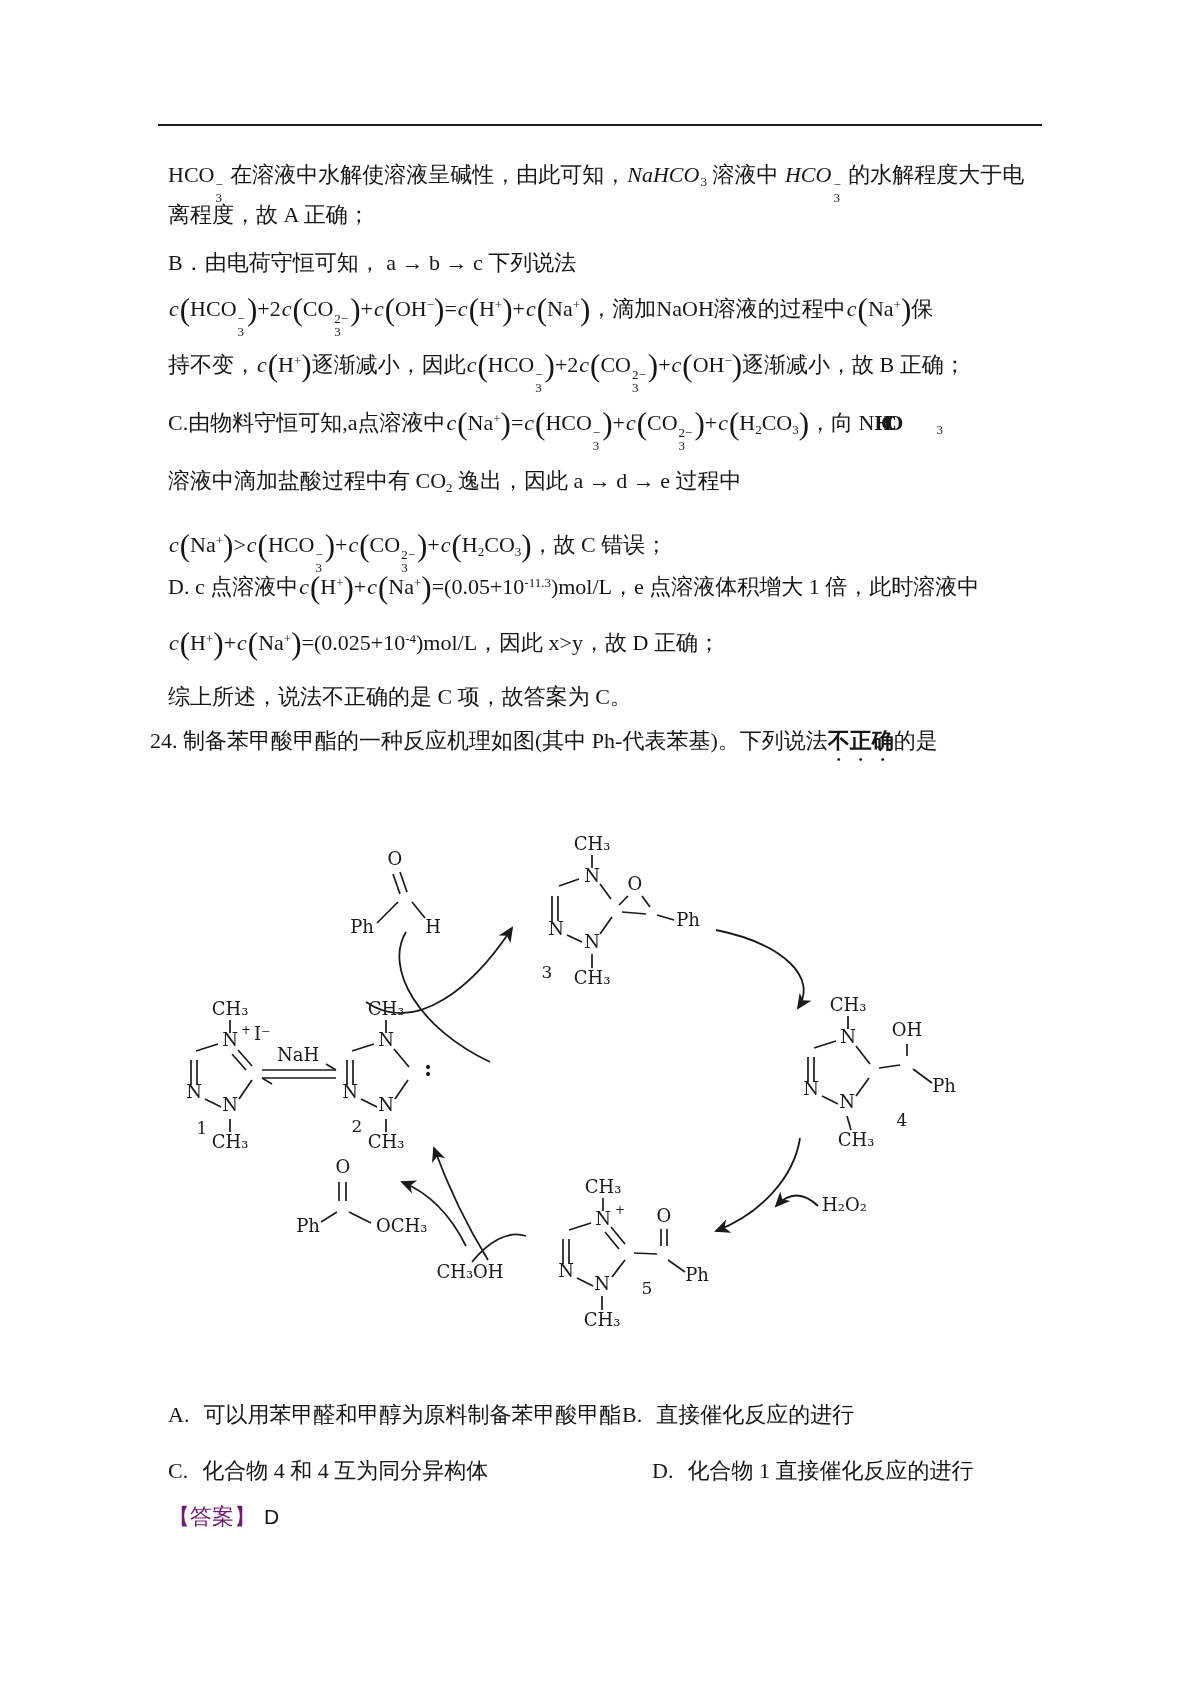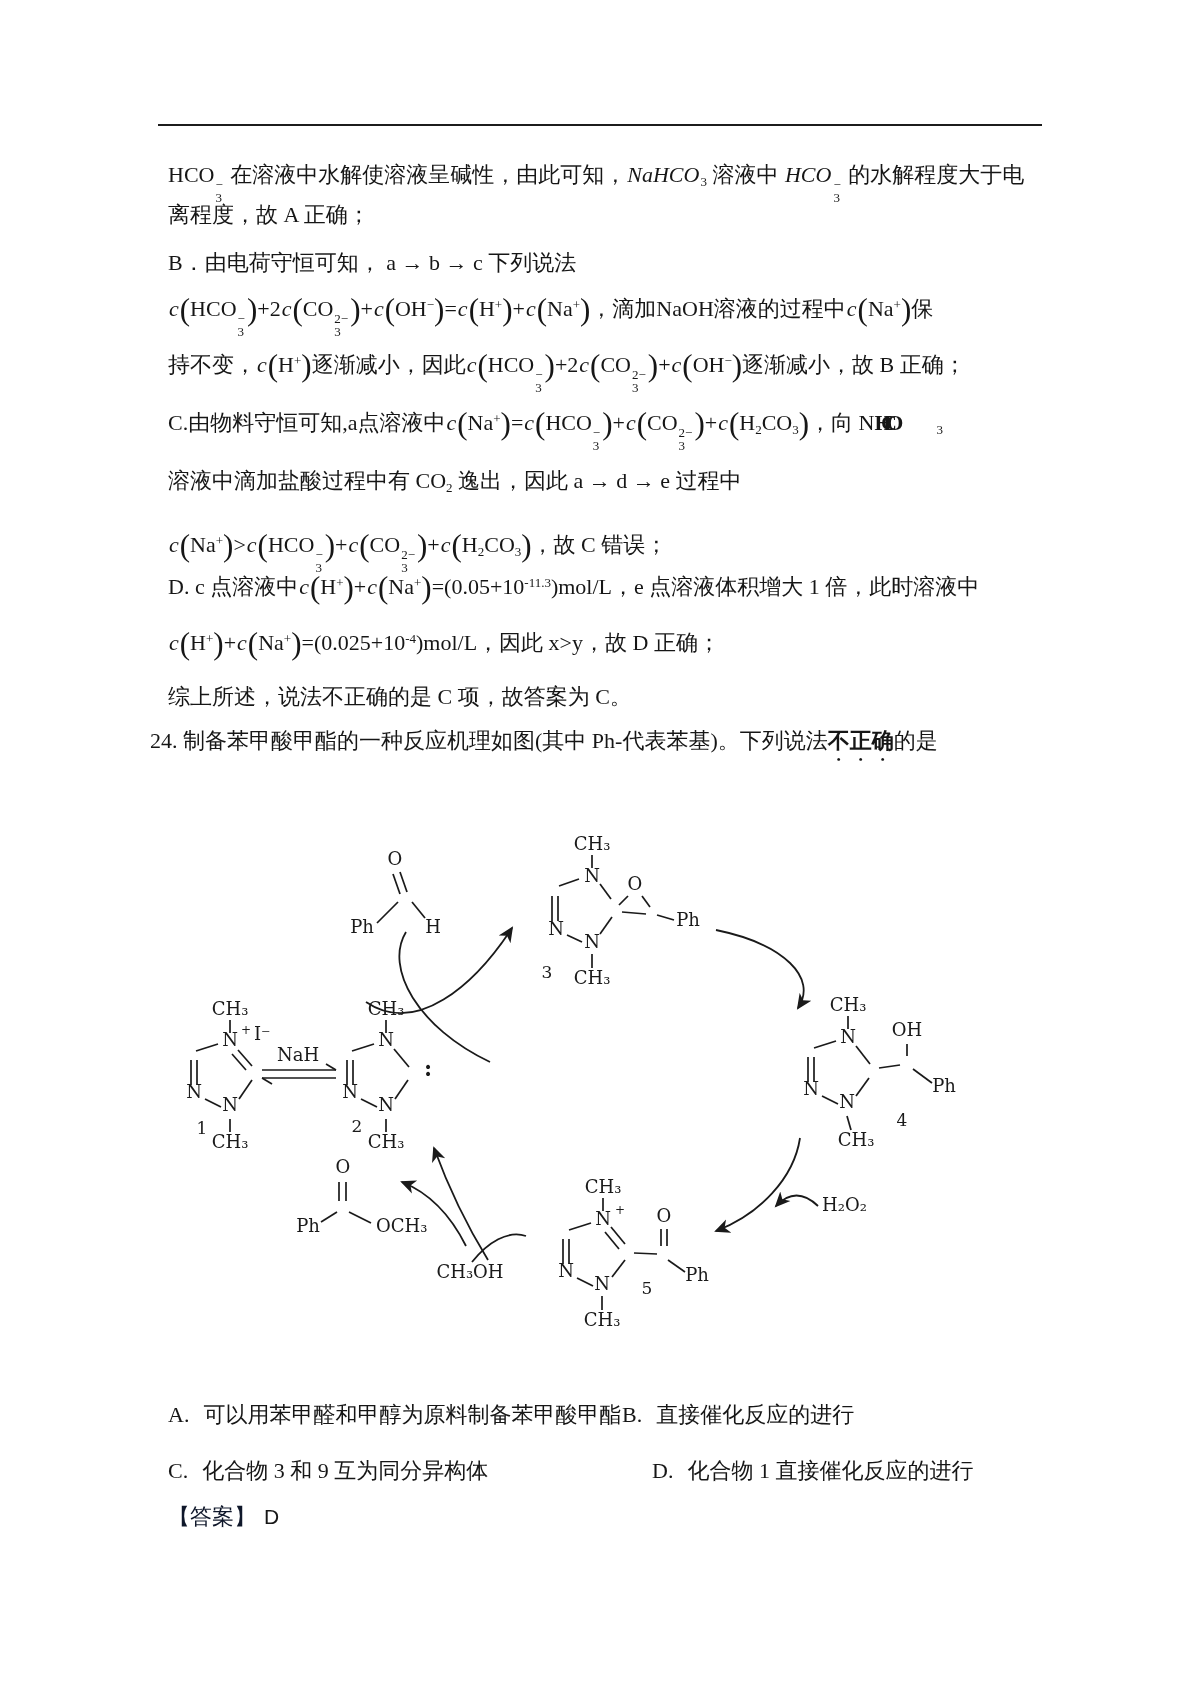--- a/index.html
+++ b/index.html
@@ -15,21 +15,21 @@
   sup{position:relative;top:-0.55em;vertical-align:baseline;}
   sub{position:relative;top:0.28em;vertical-align:baseline;}
   .ss{display:inline-flex;flex-direction:column;align-items:flex-start;font-size:13px;
       line-height:1;vertical-align:-0.5em;margin:0 2px 0 1px;}
   .ss span{display:block;height:13px;}
   .paren{font-size:31px;font-weight:400;line-height:0;vertical-align:-0.14em;}
   .sq{font-weight:700;letter-spacing:-0.48em;padding-right:0.48em;}
   .emph{-webkit-text-emphasis:filled dot;-webkit-text-emphasis-position:under right;
         text-emphasis:filled dot;text-emphasis-position:under right;font-weight:bold;}
   .opt-label{margin-right:14px;}
-  .ans-label{color:#0f172a;}
+  .ans-label{color:#701a75;}
   .ans-val{font-family:"Liberation Sans","DejaVu Sans",sans-serif;font-size:21px;margin-left:8px;}
   svg text{font-family:"DejaVu Serif","Liberation Serif",serif;font-size:18px;fill:#1a1a1a;}
   svg .small{font-size:12px;}
   svg .num{font-size:17px;}
   svg .colon{font-size:22px;font-weight:700;}
   svg line,svg path.bond,svg path.arrow{stroke:#1a1a1a;stroke-width:1.7;fill:none;}
   svg path.arrow{stroke-width:1.8;}
 </style>
 </head>
 <body>
@@ -240,21 +240,21 @@
   <text x="320" y="508" text-anchor="middle">CH₃OH</text>
 </svg>
 
 <div class="line" style="top:1400px;left:168px">
   <span class="opt-label">A.</span><span>可以用苯甲醛和甲醇为原料制备苯甲酸甲酯</span>
 </div>
 <div class="line" style="top:1400px;left:622px">
   <span class="opt-label">B.</span><span>直接催化反应的进行</span>
 </div>
 <div class="line" style="top:1456px;left:168px">
-  <span class="opt-label">C.</span><span>化合物 3 和 9 互为同分异构体</span>
+  <span class="opt-label">C.</span><span>化合物 4 和 4 互为同分异构体</span>
 </div>
 <div class="line" style="top:1456px;left:652px">
   <span class="opt-label">D.</span><span>化合物 1 直接催化反应的进行</span>
 </div>
 
 <div class="line" style="top:1502px;left:168px">
   <span class="ans-label">【答案】</span><span class="ans-val">D</span>
 </div>
 
 </body></html>

